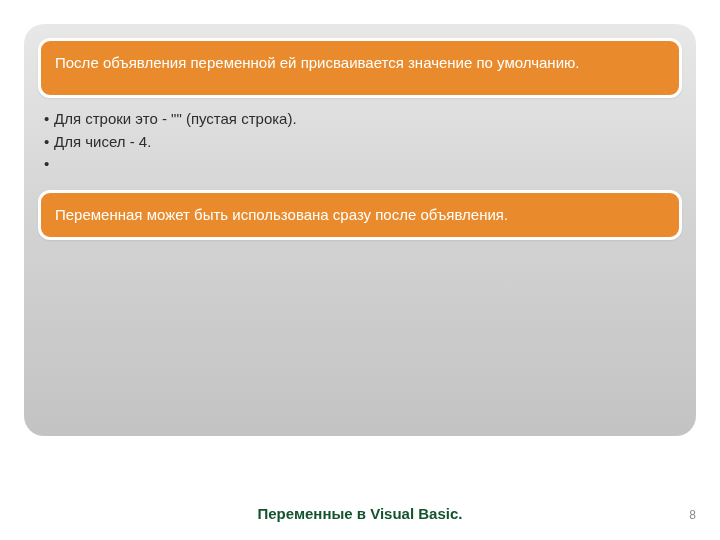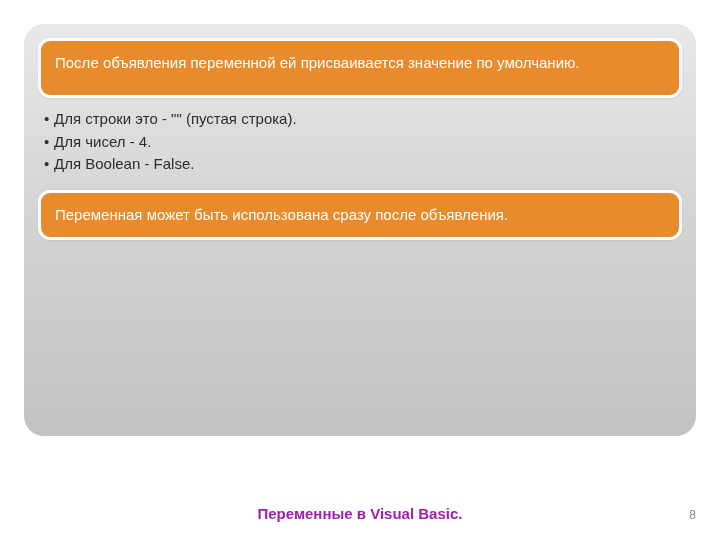--- a/index.html
+++ b/index.html
@@ -48,21 +48,21 @@
     min-height: 44px;
     display: flex;
     align-items: center;
   }
   .footer-title {
     position: absolute;
     left: 0;
     right: 0;
     bottom: 18px;
     text-align: center;
-    color: #a21caf;
+    color: #14532d;
     font-weight: bold;
     font-size: 15px;
   }
   .page-number {
     position: absolute;
     right: 24px;
     bottom: 18px;
     color: #8a8a8a;
     font-size: 12px;
   }
@@ -80,21 +80,20 @@
     <div class="row">
       <span class="dot">•</span>
       <span>Для строки это - "" (пустая строка).</span>
     </div>
     <div class="row">
       <span class="dot">•</span>
       <span>Для чисел - 4.</span>
     </div>
     <div class="row">
       <span class="dot">•</span>
-      <span>Для Boolean - False.</span>
     </div>
   </div>
 
   <div class="callout callout-2">
     <span>Переменная может быть использована сразу после объявления.</span>
   </div>
 
 </div>
 
 <div class="footer-title">Переменные в Visual Basic.</div>

